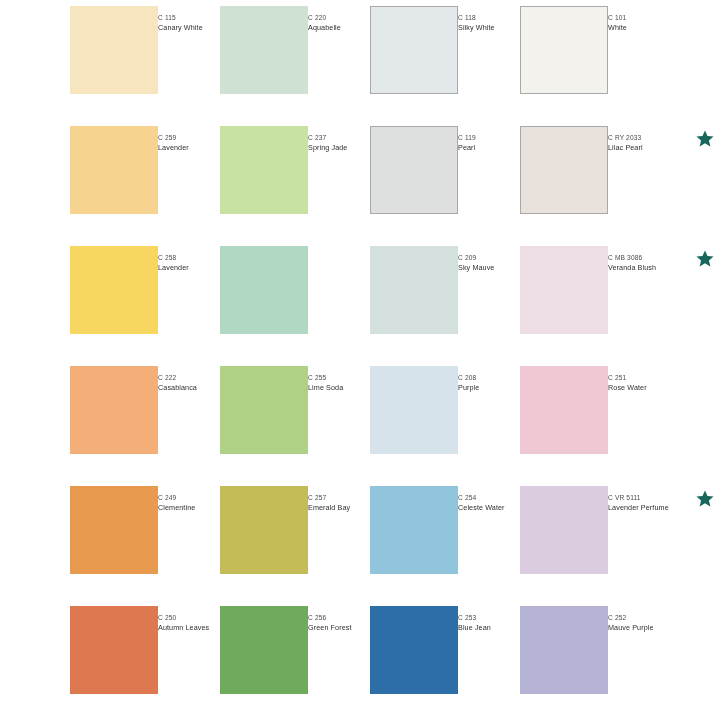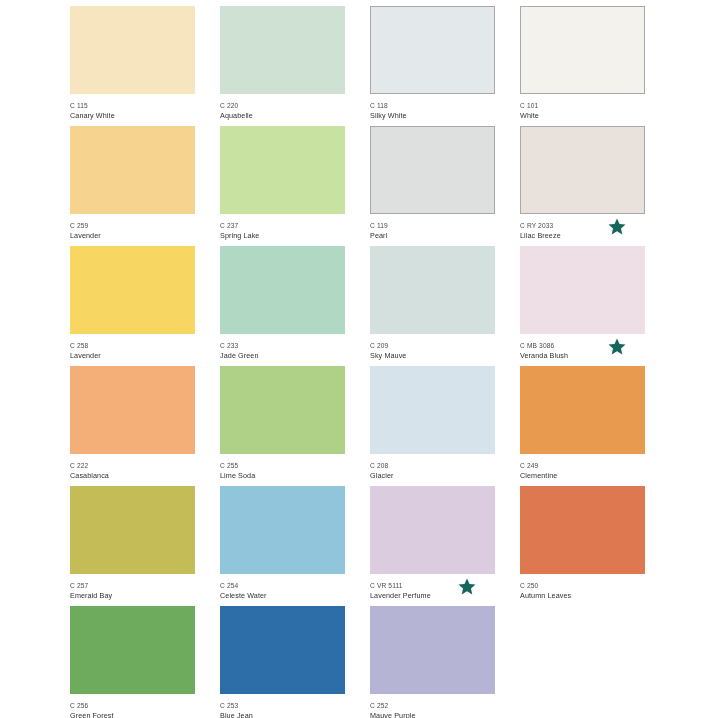--- a/index.html
+++ b/index.html
@@ -16,21 +16,21 @@
   #swatch-grid {
     display: grid;
     grid-template-columns: repeat(4, 125px);
     grid-template-rows: repeat(6, 120px);
     column-gap: 25px;
     row-gap: 0px;
     padding: 6px 0 0 70px;
   }
   .swatch-cell {
     display: flex;
-    flex-direction: column;
+    flex-direction: row;
     width: 103px;
   }
   .swatch-chip {
     width: 125px;
     height: 88px;
     flex: 0 0 88px;
   }
   .swatch-chip.bordered {
     border: 1px solid #a8a8ab;
   }
@@ -101,55 +101,51 @@
       <div class="swatch-chip" style="background: rgb(246, 212, 144);"></div>
       <div class="swatch-meta">
         <div class="swatch-code">C 259</div>
         <div class="swatch-name">Lavender</div>
       </div>
     </div>
     <div class="swatch-cell">
       <div class="swatch-chip" style="background: rgb(200, 227, 161);"></div>
       <div class="swatch-meta">
         <div class="swatch-code">C 237</div>
-        <div class="swatch-name">Spring Lake</div>
+        <div class="swatch-name">Spring Jade</div>
       </div>
     </div>
     <div class="swatch-cell">
       <div class="swatch-chip bordered" style="background: rgb(222, 224, 223); border-color: rgb(168, 168, 171);"></div>
       <div class="swatch-meta">
         <div class="swatch-code">C 119</div>
         <div class="swatch-name">Pearl</div>
       </div>
     </div>
     <div class="swatch-cell">
       <div class="swatch-chip bordered" style="background: rgb(232, 225, 220); border-color: rgb(168, 168, 171);"></div>
       <div class="swatch-meta">
         <div class="swatch-code">C RY 2033</div>
-        <div class="swatch-name">Lilac Breeze</div>
+        <div class="swatch-name">Lilac Pearl</div>
         <span class="star-badge">
           <svg viewBox="0 0 24 24" aria-hidden="true">
             <path fill="#17665B" d="M12 2.6l2.72 6.03 6.58.62-4.96 4.38 1.45 6.45L12 16.7l-5.79 3.38 1.45-6.45L2.7 9.25l6.58-.62z"></path>
           </svg>
         </span>
       </div>
     </div>
     <div class="swatch-cell">
       <div class="swatch-chip" style="background: rgb(247, 215, 97);"></div>
       <div class="swatch-meta">
         <div class="swatch-code">C 258</div>
         <div class="swatch-name">Lavender</div>
       </div>
     </div>
     <div class="swatch-cell">
       <div class="swatch-chip" style="background: rgb(176, 216, 194);"></div>
-      <div class="swatch-meta">
-        <div class="swatch-code">C 233</div>
-        <div class="swatch-name">Jade Green</div>
-      </div>
     </div>
     <div class="swatch-cell">
       <div class="swatch-chip" style="background: rgb(211, 224, 222);"></div>
       <div class="swatch-meta">
         <div class="swatch-code">C 209</div>
         <div class="swatch-name">Sky Mauve</div>
       </div>
     </div>
     <div class="swatch-cell">
       <div class="swatch-chip" style="background: rgb(238, 223, 231);"></div>
@@ -174,21 +170,28 @@
       <div class="swatch-chip" style="background: rgb(174, 209, 135);"></div>
       <div class="swatch-meta">
         <div class="swatch-code">C 255</div>
         <div class="swatch-name">Lime Soda</div>
       </div>
     </div>
     <div class="swatch-cell">
       <div class="swatch-chip" style="background: rgb(215, 227, 234);"></div>
       <div class="swatch-meta">
         <div class="swatch-code">C 208</div>
-        <div class="swatch-name">Glacier</div>
+        <div class="swatch-name">Purple</div>
+      </div>
+    </div>
+    <div class="swatch-cell">
+      <div class="swatch-chip" style="background: rgb(239, 200, 212);"></div>
+      <div class="swatch-meta">
+        <div class="swatch-code">C 251</div>
+        <div class="swatch-name">Rose Water</div>
       </div>
     </div>
     <div class="swatch-cell">
       <div class="swatch-chip" style="background: rgb(232, 154, 78);"></div>
       <div class="swatch-meta">
         <div class="swatch-code">C 249</div>
         <div class="swatch-name">Clementine</div>
       </div>
     </div>
     <div class="swatch-cell">

